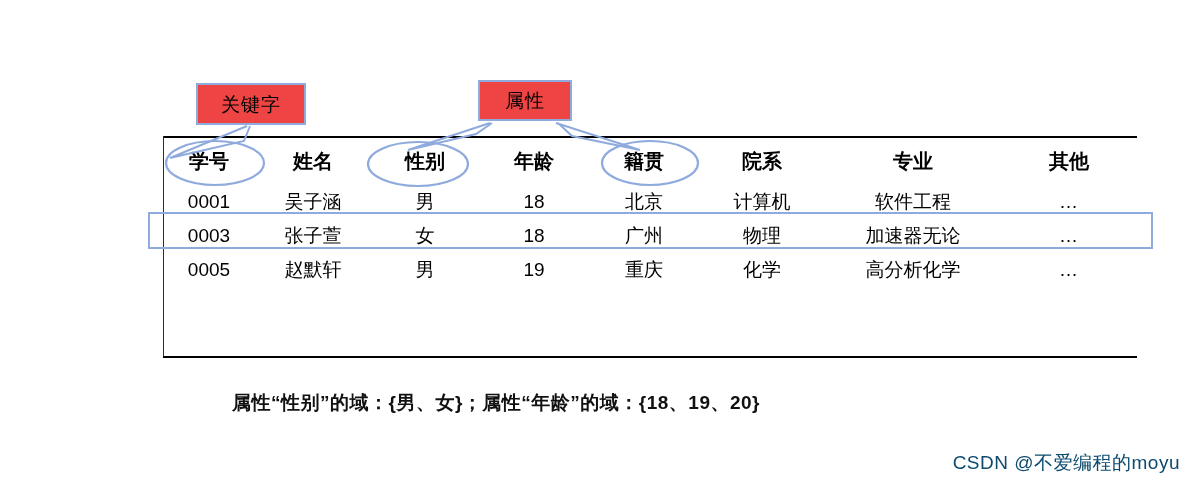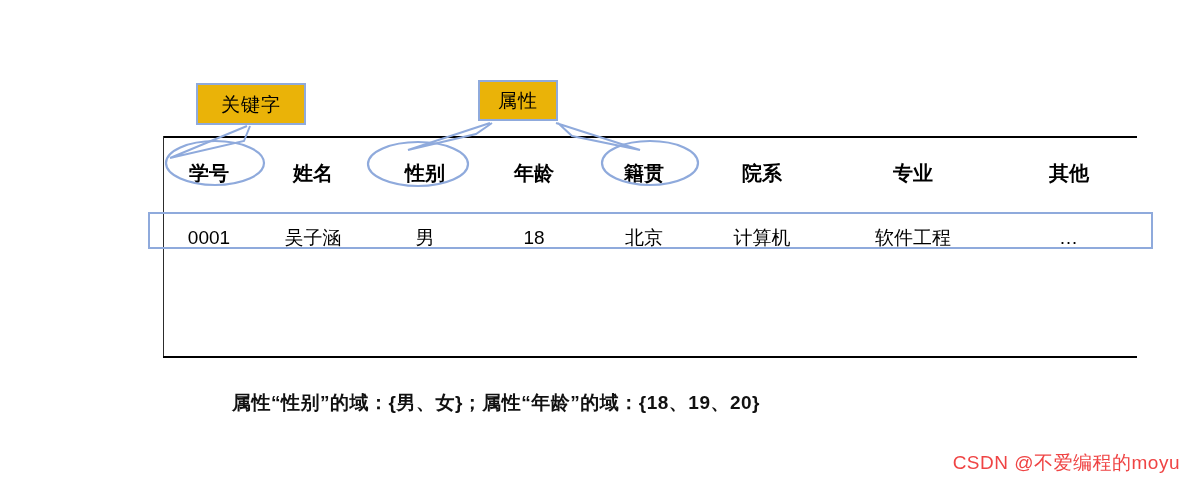--- a/index.html
+++ b/index.html
@@ -52,21 +52,21 @@
   table.reltable {
     position: absolute;
     left: 0;
     top: 2px;
     width: 974px;
     border-collapse: collapse;
     table-layout: fixed;
   }
   table.reltable th,
   table.reltable td {
-    padding: 12px;
+    padding: 0;
     text-align: center;
     vertical-align: middle;
     white-space: nowrap;
     font-size: 19px;
     line-height: 1;
   }
   table.reltable thead th {
     height: 46px;
     font-weight: bold;
     font-size: 20px;
@@ -85,31 +85,31 @@
   col.c4 { width: 110px; }
   col.c5 { width: 126px; }
   col.c6 { width: 176px; }
   col.c7 { width: 136px; }
 
   
   .callout {
     position: absolute;
     box-sizing: border-box;
     border: 2px solid #8faadc;
-    background: #eab308;
+    background: #ef4444;
     font-size: 19px;
     line-height: 1;
     display: flex;
     align-items: center;
     justify-content: center;
     color: #000000;
     letter-spacing: 1px;
   }
   #callout-key   { left: 196px; top: 83px;  width: 110px; height: 42px; }
-  #callout-attr  { left: 478px; top: 80px;  width: 80px;  height: 41px; }
+  #callout-attr  { left: 478px; top: 80px;  width: 94px;  height: 41px; }
   #callout-tuple { left: 22px;  top: 211px; width: 92px;  height: 40px; }
 
   
   #tuple-highlight {
     position: absolute;
     left: 148px;
     top: 212px;
     width: 1005px;
     height: 37px;
     box-sizing: border-box;
@@ -138,21 +138,21 @@
     letter-spacing: 0.5px;
     color: #111111;
   }
 
   
   #watermark {
     position: absolute;
     right: 12px;
     bottom: 6px;
     font-size: 19px;
-    color: #ef4444;
+    color: #0c4a6e;
     letter-spacing: 0.5px;
   }
 </style>
 </head>
 <body>
 
 <div id="stage">
 
   <div class="callout" id="callout-key">
     <span>关键字</span>
@@ -195,20 +195,40 @@
         <tr>
           <td>0001</td>
           <td>吴子涵</td>
           <td>男</td>
           <td>18</td>
           <td>北京</td>
           <td>计算机</td>
           <td>软件工程</td>
           <td class="dots">…</td>
         </tr>
+        <tr>
+          <td>0003</td>
+          <td>张子萱</td>
+          <td>女</td>
+          <td>18</td>
+          <td>广州</td>
+          <td>物理</td>
+          <td>加速器无论</td>
+          <td class="dots">…</td>
+        </tr>
+        <tr>
+          <td>0005</td>
+          <td>赵默轩</td>
+          <td>男</td>
+          <td>19</td>
+          <td>重庆</td>
+          <td>化学</td>
+          <td>高分析化学</td>
+          <td class="dots">…</td>
+        </tr>
       </tbody>
     </table>
   </div>
 
   <div id="tuple-highlight"></div>
 
   <svg id="overlay" viewBox="0 0 1192 482">
     <g fill="none" stroke="#8faadc" stroke-width="2.2">
 
       <ellipse cx="215" cy="163" rx="49" ry="22"></ellipse>

